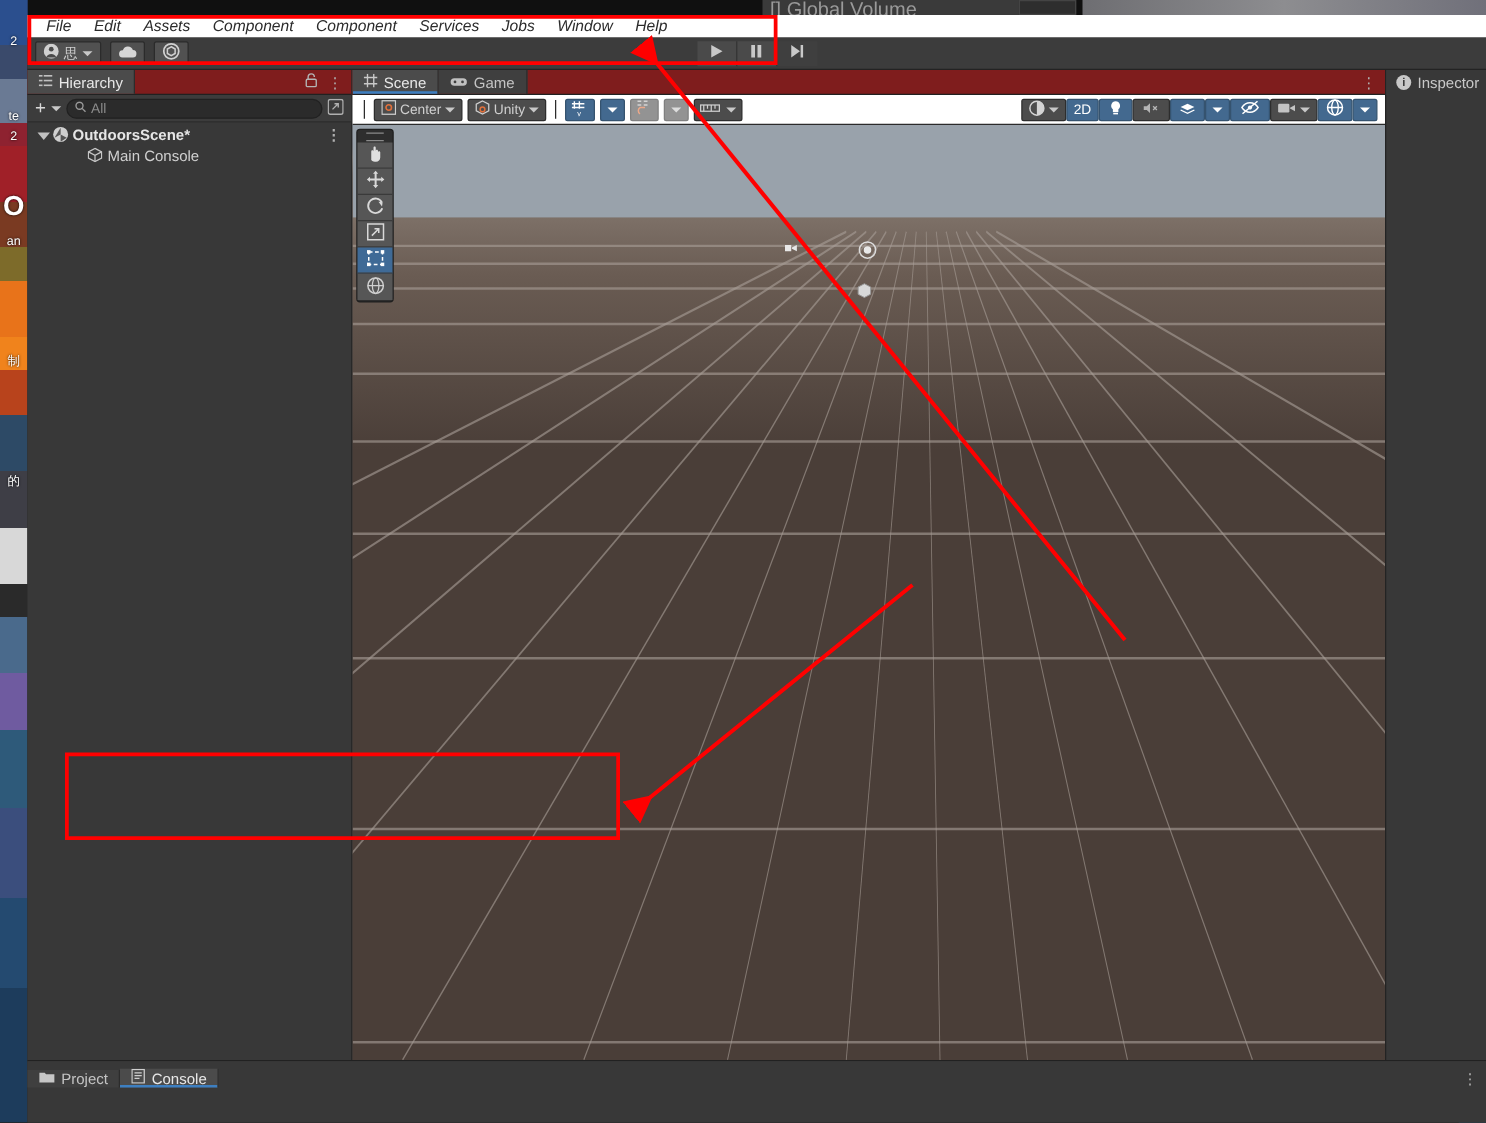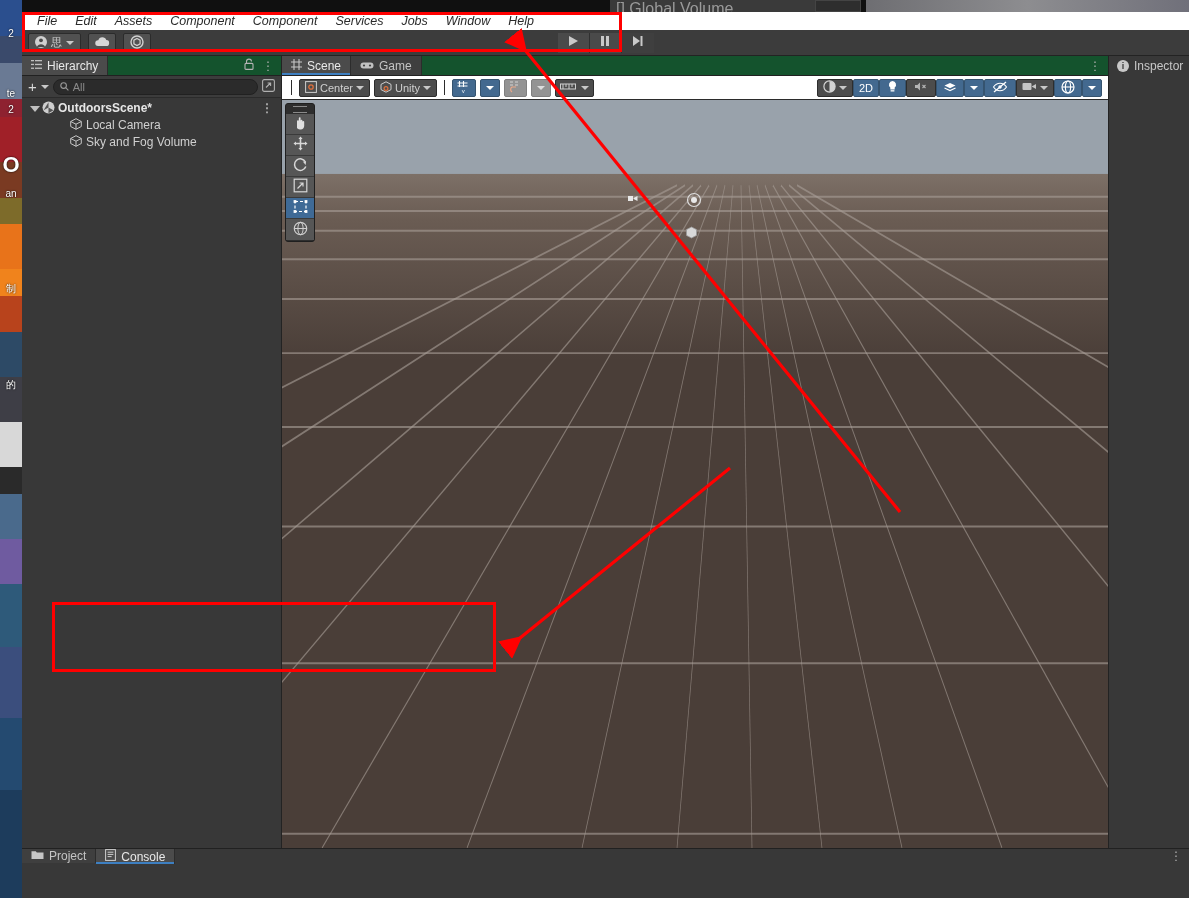--- a/index.html
+++ b/index.html
@@ -105,21 +105,21 @@
   #play-group .pbtn:last-child{border-right:none;}
   #play-group .pbtn.dark{background:#3f3f3f;}
 
   
   #workspace { display:flex; height:calc(886px - 28px - 18px - 26px - 22px); }
   #left-col { width:260px; display:flex; flex-direction:column; }
   #mid-col { flex:1; display:flex; flex-direction:column; }
   #right-col { width:81px; background:#383838; border-left:1px solid #232323; }
 
   .panel-tabrow {
-    height:20px; background:#14532d; display:flex; align-items:stretch;
+    height:20px; background:#7f1d1d; display:flex; align-items:stretch;
     border-bottom:1px solid #212121; position:relative;
   }
   .panel-tab {
     display:flex; align-items:center; gap:5px; padding:0 9px;
     background:#3f3f3f; color:#c4c4c4; font-size:12px;
     border-right:1px solid #2c2c2c;
   }
   .panel-tab.active { background:#4b4b4b; color:#e8e8e8; }
   .panel-tab.active.blue-underline { box-shadow:inset 0 -2px 0 #3d7fc1; }
   .tab-right-icons {
@@ -179,21 +179,21 @@
   #tools-overlay .drag::after{content:"";width:14px;height:5px;border-top:1px solid #8a8a8a;border-bottom:1px solid #8a8a8a;}
   .tool-btn {
     width:28px; height:21px; display:flex; align-items:center; justify-content:center;
     background:#565656; border-bottom:1px solid #3a3a3a; color:#dcdcdc;
   }
   .tool-btn.sel { background:#3f6a96; }
 
   
   #console { height:483px; display:flex; flex-direction:column; background:#383838;
              border-top:1px solid #212121; }
-  #console-tabrow { height:21px; background:#383838; display:flex; align-items:flex-start; }
+  #console-tabrow { height:21px; background:#383838; display:flex; align-items:flex-end; }
 
   
   #inspector-tabrow { height:20px; background:#383838; display:flex; }
   .insp-tab { display:flex;align-items:center;gap:5px;padding:0 8px;color:#c8c8c8;font-size:12px; }
   .insp-i {
     width:12px;height:12px;border-radius:50%;background:#c8c8c8;color:#383838;
     font-size:9px;font-weight:bold;display:flex;align-items:center;justify-content:center;
   }
 
   
@@ -347,30 +347,21 @@
             <span>OutdoorsScene*</span>
             <span style="margin-left:auto;padding-right:8px;color:#b0b0b0">⋮</span>
           </div>
           <div class="tree-row child">
             <span class="go-icon">
               <svg width="12" height="12" viewBox="0 0 12 12">
                   <path d="M6 0.7 11.3 3.5v5L6 11.3.7 8.5v-5Z" fill="none" stroke="#c6c6c6" stroke-width="1"></path>
                   <path d="M.7 3.5 6 6.2l5.3-2.7M6 6.2v5.1" fill="none" stroke="#c6c6c6" stroke-width="1"></path>
                 </svg>
             </span>
-            <span>Local Camera</span>
-          </div>
-          <div class="tree-row child">
-            <span class="go-icon">
-              <svg width="12" height="12" viewBox="0 0 12 12">
-                  <path d="M6 0.7 11.3 3.5v5L6 11.3.7 8.5v-5Z" fill="none" stroke="#c6c6c6" stroke-width="1"></path>
-                  <path d="M.7 3.5 6 6.2l5.3-2.7M6 6.2v5.1" fill="none" stroke="#c6c6c6" stroke-width="1"></path>
-                </svg>
-            </span>
-            <span>Sky and Fog Volume</span>
+            <span>Main Console</span>
           </div>
         </div>
       </div>
     </div>
 
     <div id="mid-col">
       <div id="scene-area">
         <div class="panel-tabrow">
           <div class="panel-tab active blue-underline">
             <span>

